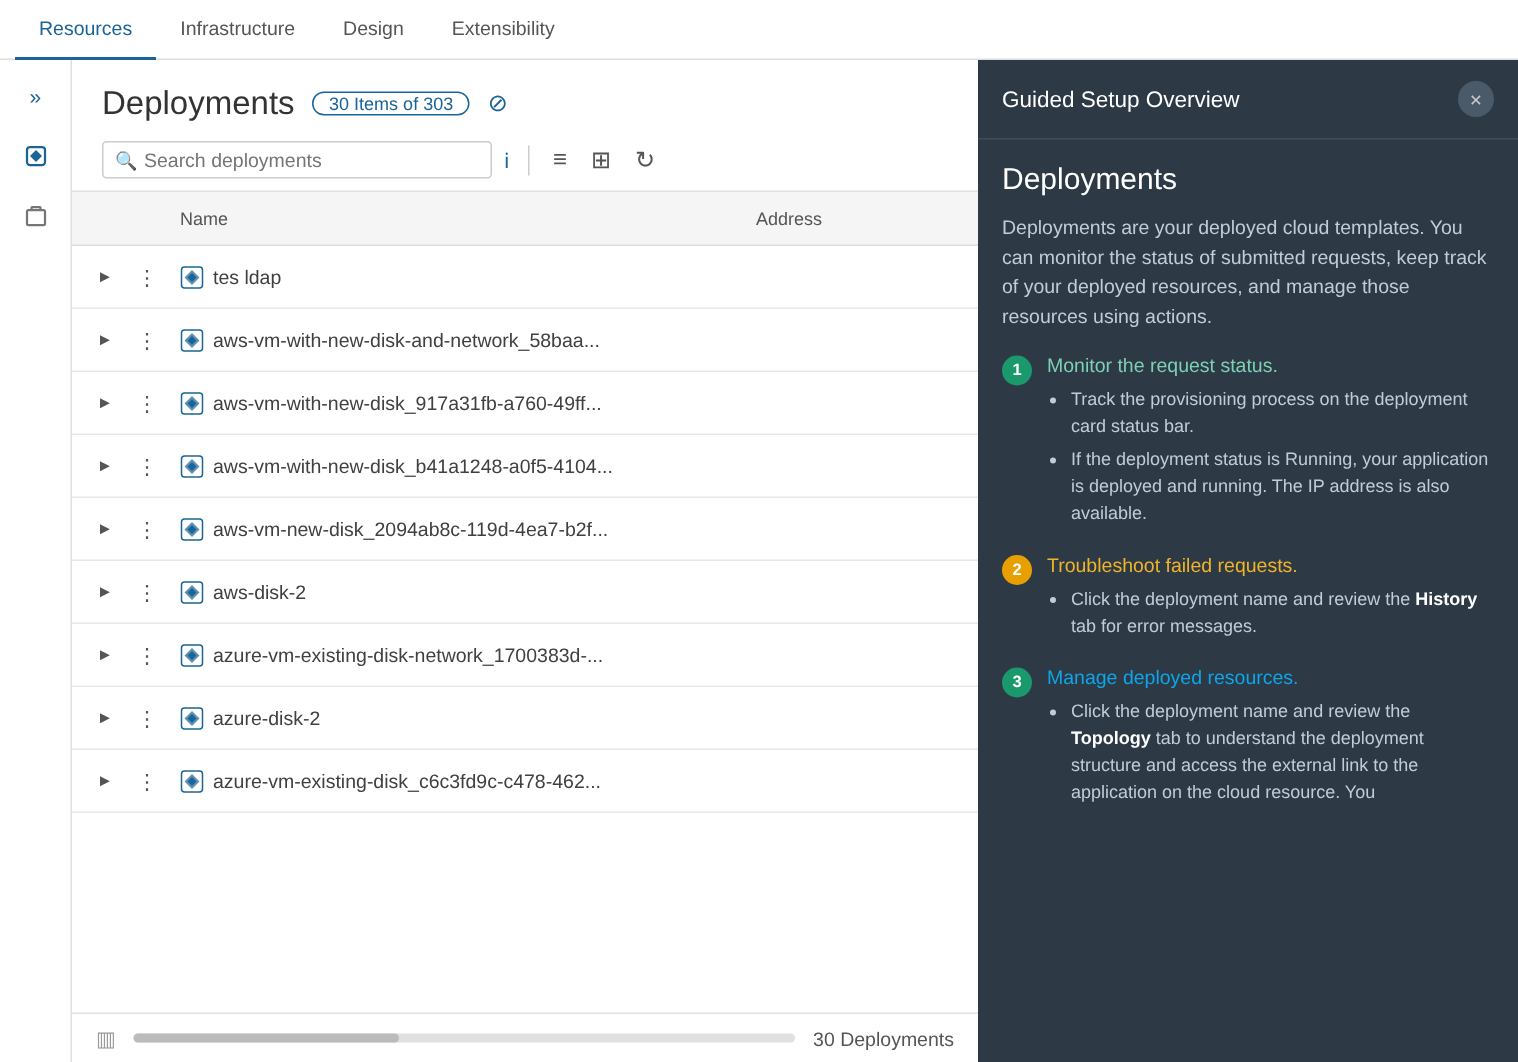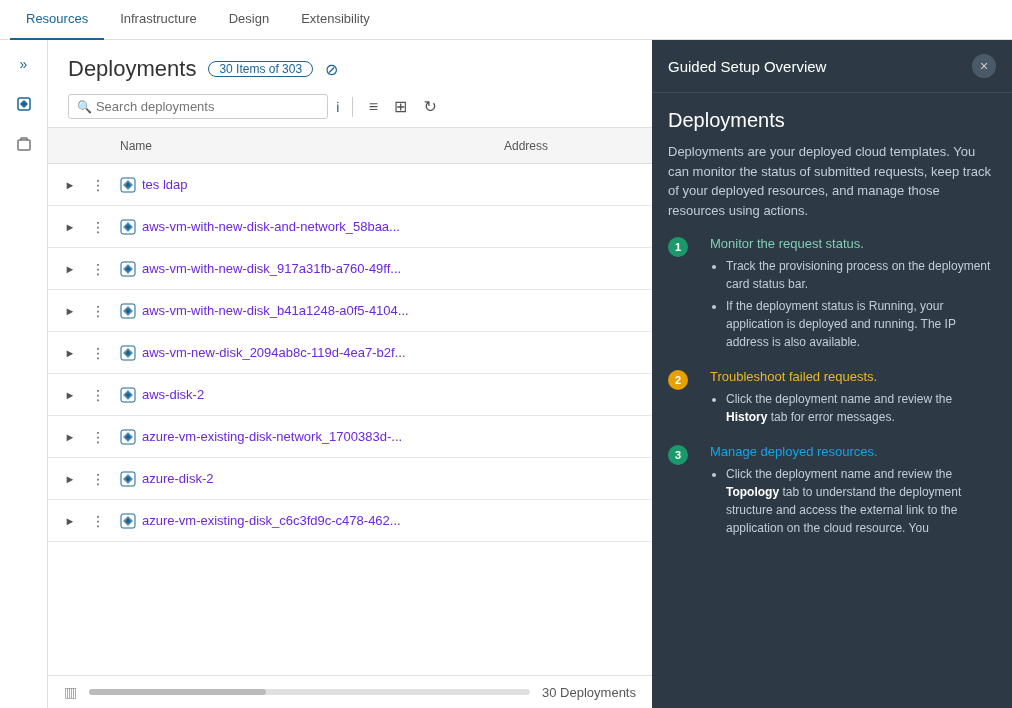--- a/index.html
+++ b/index.html
@@ -43,21 +43,21 @@
     .col-menu { width: 28px; flex-shrink: 0; }
     .col-name { flex: 1; font-size: 12px; color: #555; font-weight: 500; padding: 0 8px; }
     .col-address { width: 140px; flex-shrink: 0; font-size: 12px; color: #555; font-weight: 500; }
 
     
     .table-body { flex: 1; overflow-y: auto; overflow-x: hidden; }
     .table-row { display: flex; align-items: center; border-bottom: 1px solid #e8e8e8; min-height: 42px; padding: 0 8px; background: #fff; }
     .row-expand { width: 28px; flex-shrink: 0; display: flex; align-items: center; justify-content: center; color: #555; cursor: pointer; font-size: 11px; }
     .row-menu { width: 28px; flex-shrink: 0; display: flex; align-items: center; justify-content: center; color: #555; cursor: pointer; font-size: 14px; }
     .row-name { flex: 1; display: flex; align-items: center; gap: 6px; padding: 0 8px; }
-    .row-name a { color: #6d28d9; text-decoration: none; font-size: 13px; }
+    .row-name a { color: #404040; text-decoration: none; font-size: 13px; }
     .row-address { width: 140px; flex-shrink: 0; font-size: 13px; color: #555; }
 
     
     .table-body::-webkit-scrollbar { width: 8px; }
     .table-body::-webkit-scrollbar-track { background: #f5f5f5; }
     .table-body::-webkit-scrollbar-thumb { background: #ccc; border-radius: 4px; }
 
     
     .table-footer { border-top: 1px solid #e0e0e0; padding: 8px 16px; display: flex; align-items: center; justify-content: space-between; background: #fff; }
     .footer-icons { display: flex; gap: 8px; color: #999; font-size: 14px; }
@@ -71,21 +71,21 @@
     .panel-title { font-size: 15px; font-weight: 400; color: #fff; }
     .close-btn { width: 24px; height: 24px; border-radius: 50%; background: #4a5a68; display: flex; align-items: center; justify-content: center; cursor: pointer; color: #ccc; font-size: 14px; }
     .panel-body { flex: 1; overflow-y: auto; padding: 16px; }
     .panel-body::-webkit-scrollbar { width: 6px; }
     .panel-body::-webkit-scrollbar-track { background: #2d3a45; }
     .panel-body::-webkit-scrollbar-thumb { background: #4a5a68; border-radius: 3px; }
     .panel-section-title { font-size: 20px; font-weight: 300; color: #fff; margin-bottom: 10px; }
     .panel-description { font-size: 13px; color: #c0cdd8; line-height: 1.5; margin-bottom: 16px; }
     .panel-step { display: flex; gap: 10px; margin-bottom: 14px; }
     .step-number { width: 20px; height: 20px; background: #1a9a6c; border-radius: 50%; display: flex; align-items: center; justify-content: center; font-size: 11px; font-weight: 600; color: #fff; flex-shrink: 0; margin-top: 1px; }
-    .step-content { flex: 1; margin-left: 12px; }
+    .step-content { flex: 1; }
     .step-title { font-size: 13px; color: #7ecfb3; font-weight: 500; margin-bottom: 6px; }
     .step-bullets { list-style: disc; padding-left: 16px; }
     .step-bullets li { font-size: 12px; color: #c0cdd8; line-height: 1.5; margin-bottom: 4px; }
     .step-bullets li strong { color: #fff; }
 
     
     .deploy-svg { width: 16px; height: 16px; }
   </style>
 </head>
 <body>

